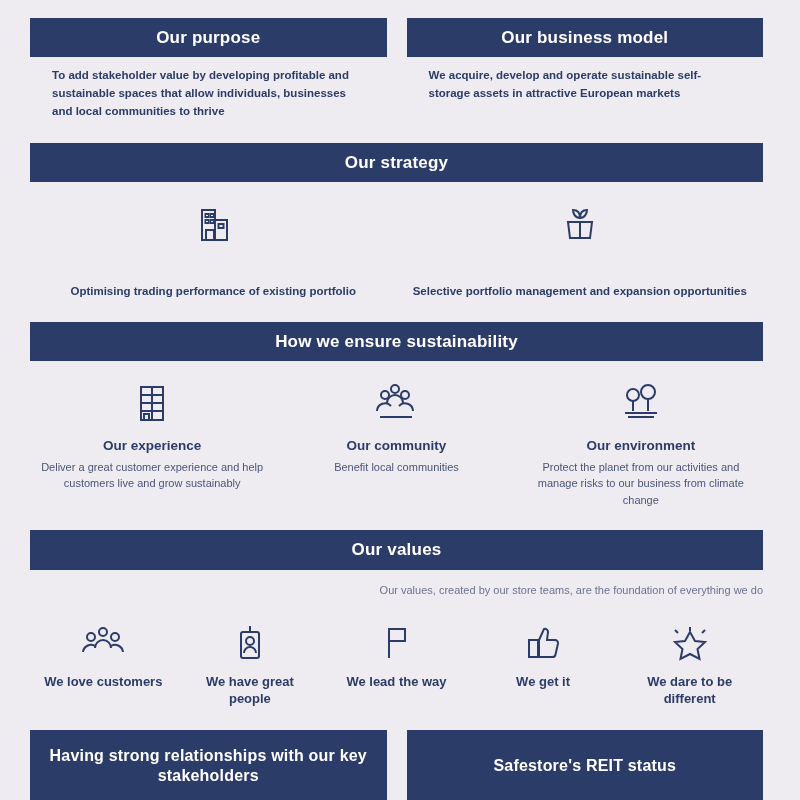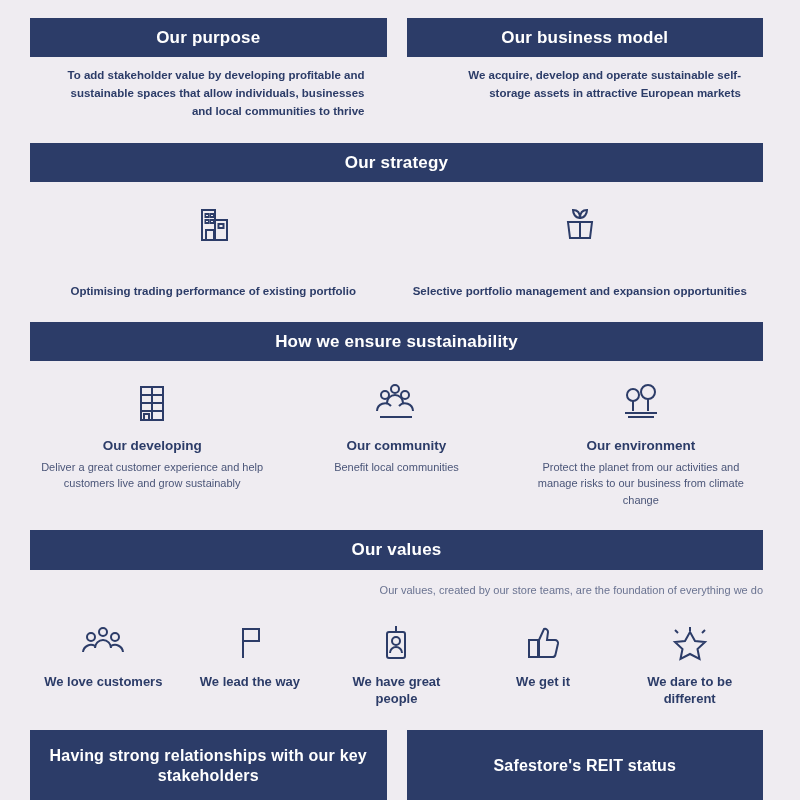--- a/index.html
+++ b/index.html
@@ -35,21 +35,21 @@
     font-size: 16px;
   }
   .row {
     display: flex;
     gap: 20px;
   }
   .col {
     flex: 1;
   }
   .blurb {
-    text-align: right;
+    text-align: left;
     font-size: 11.5px;
     font-weight: bold;
     line-height: 1.55;
     color: #2c3c68;
     padding: 10px 22px 0 22px;
   }
   .section {
     margin-top: 22px;
   }
   .items {
@@ -177,21 +177,21 @@
         <div class="icon">
           <svg width="48" height="48" viewBox="0 0 48 48" fill="none" stroke="#2c3c68" stroke-width="2">
             <rect x="13" y="8" width="22" height="33"></rect>
             <line x1="13" y1="16" x2="35" y2="16"></line>
             <line x1="13" y1="24" x2="35" y2="24"></line>
             <line x1="13" y1="32" x2="35" y2="32"></line>
             <line x1="24" y1="8" x2="24" y2="41"></line>
             <rect x="16" y="35" width="5" height="6"></rect>
           </svg>
         </div>
-        <div class="item-title">Our developing</div>
+        <div class="item-title">Our experience</div>
         <div class="item-text">Deliver a great customer experience and help customers live and grow sustainably</div>
       </div>
       <div class="item">
         <div class="icon">
           <svg width="48" height="48" viewBox="0 0 48 48" fill="none" stroke="#2c3c68" stroke-width="2">
             <circle cx="23" cy="10" r="4"></circle>
             <circle cx="13" cy="16" r="4"></circle>
             <circle cx="33" cy="16" r="4"></circle>
             <path d="M15 24 a8 8 0 0 1 16 0"></path>
             <path d="M5 32 a8 8 0 0 1 14 -5"></path>
@@ -232,36 +232,36 @@
             <path d="M14 24 a8 8 0 0 1 16 0"></path>
             <path d="M2 28 a8 8 0 0 1 12 -6"></path>
             <path d="M42 28 a8 8 0 0 0 -12 -6"></path>
           </svg>
         </div>
         <div class="item-title">We love customers</div>
       </div>
       <div class="item">
         <div class="icon">
           <svg width="40" height="40" viewBox="0 0 40 40" fill="none" stroke="#2c3c68" stroke-width="2">
-            <line x1="13" y1="4" x2="13" y2="34"></line>
-            <path d="M13 5 h16 v12 H13"></path>
-          </svg>
-        </div>
-        <div class="item-title">We lead the way</div>
-      </div>
-      <div class="item">
-        <div class="icon">
-          <svg width="40" height="40" viewBox="0 0 40 40" fill="none" stroke="#2c3c68" stroke-width="2">
             <path d="M20 2 v6"></path>
             <rect x="11" y="8" width="18" height="26" rx="2"></rect>
             <circle cx="20" cy="17" r="4"></circle>
             <path d="M14 29 a6 6 0 0 1 12 0"></path>
           </svg>
         </div>
         <div class="item-title">We have great people</div>
+      </div>
+      <div class="item">
+        <div class="icon">
+          <svg width="40" height="40" viewBox="0 0 40 40" fill="none" stroke="#2c3c68" stroke-width="2">
+            <line x1="13" y1="4" x2="13" y2="34"></line>
+            <path d="M13 5 h16 v12 H13"></path>
+          </svg>
+        </div>
+        <div class="item-title">We lead the way</div>
       </div>
       <div class="item">
         <div class="icon">
           <svg width="40" height="40" viewBox="0 0 40 40" fill="none" stroke="#2c3c68" stroke-width="2">
             <path d="M16 16 l5 -11 a3 3 0 0 1 4 3 l-1 8 h8 a3 3 0 0 1 3 3.5 l-2.5 11 a3 3 0 0 1 -3 2.5 H16Z"></path>
             <rect x="6" y="16" width="9" height="17"></rect>
           </svg>
         </div>
         <div class="item-title">We get it</div>
       </div>

